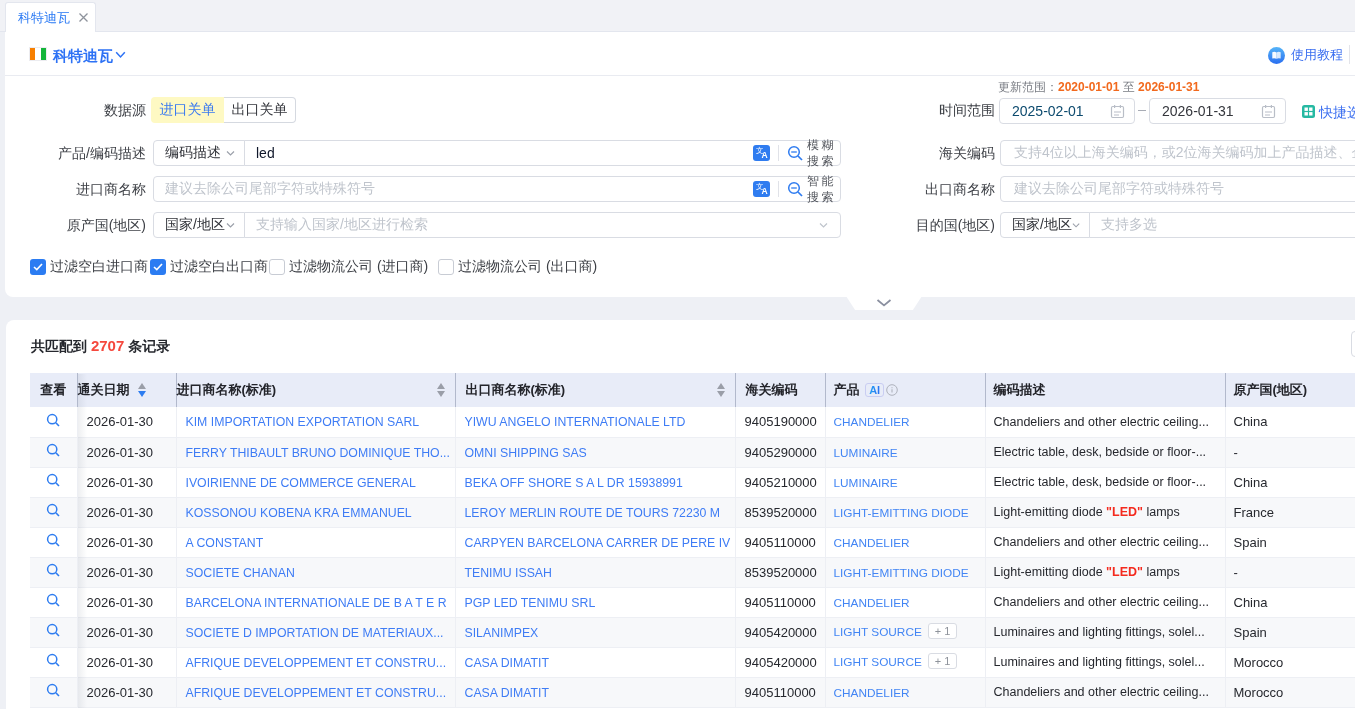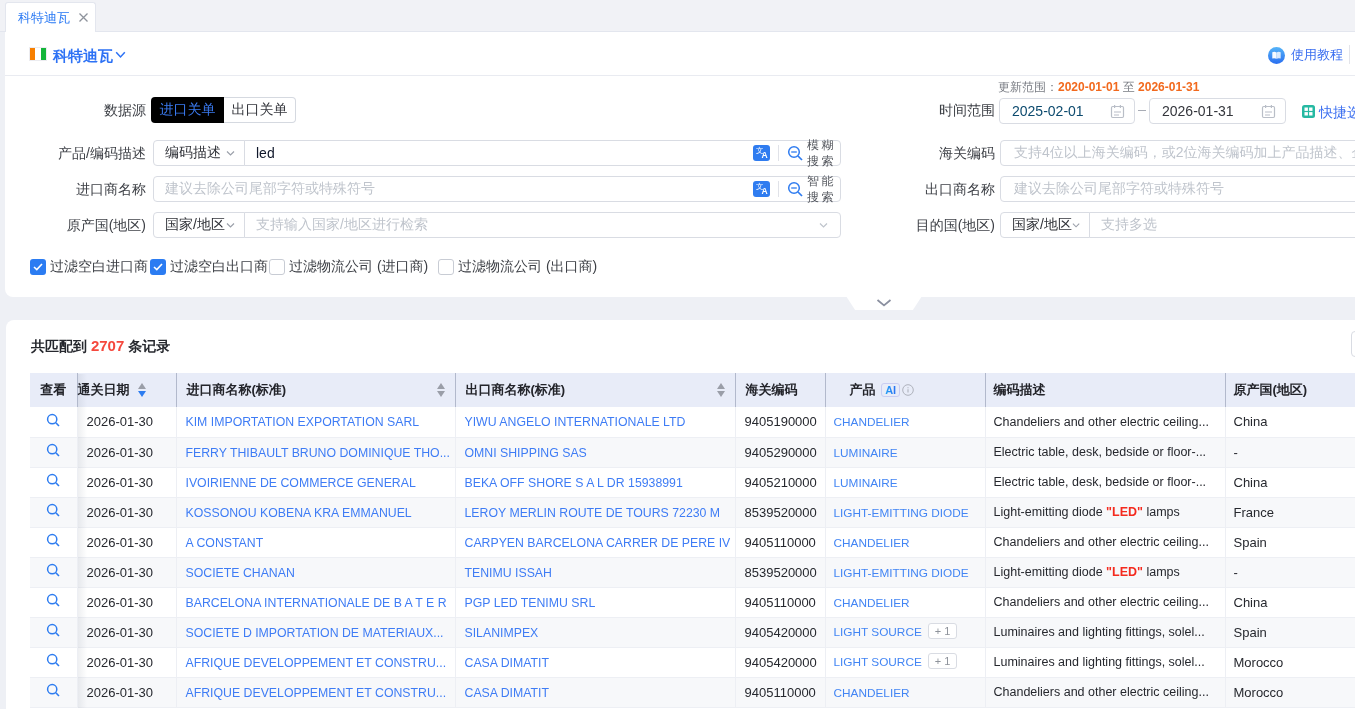--- a/index.html
+++ b/index.html
@@ -20,21 +20,21 @@
 .tut .txt { color:#3a6ef0; font-size:13px; margin-left:6px; }
 .vsep { position:absolute; left:1349px; top:45px; width:1px; height:19px; background:#e3e4ea; }
 
 .formpanel { position:absolute; left:5px; top:76px; width:1375px; height:221px; background:#fff; border-radius:0 0 8px 8px; }
 .trap { position:absolute; left:846px; top:296px; width:76px; height:14px; background:#fff; clip-path:polygon(0 0,100% 0,88% 100%,12% 100%); z-index:2; }
 .lbl { position:absolute; font-size:14px; color:#3c3f45; text-align:right; width:160px; line-height:14px; }
 .l-left { left:-14px; }   
 .l-right { left:835px; }  
 
 .seg { position:absolute; left:151px; top:97px; height:26px; display:flex; font-size:14px; z-index:2; }
-.seg .a { width:73px; background:#000000; color:#3a7af0; border-radius:4px 0 0 4px; display:flex; align-items:center; justify-content:center; }
+.seg .a { width:73px; background:#fef9c3; color:#3a7af0; border-radius:4px 0 0 4px; display:flex; align-items:center; justify-content:center; }
 .seg .b { width:72px; background:#fff; color:#34363c; border:1px solid #d5d9e0; border-left:none; border-radius:0 4px 4px 0; display:flex; align-items:center; justify-content:center; }
 
 .inp { position:absolute; height:26px; background:#fff; border:1px solid #d9dce3; border-radius:4px; display:flex; align-items:center; font-size:14px; }
 .inp .ph { color:#bfc4cc; white-space:nowrap; overflow:hidden; }
 .sel { position:absolute; white-space:nowrap; height:26px; width:92px; background:#fff; border:1px solid #d9dce3; border-radius:4px 0 0 4px; display:flex; align-items:center; font-size:14px; color:#303238; z-index:2; }
 .sel .tx { margin-left:11px; }
 .chev { width:9px; height:9px; margin-left:auto; margin-right:9px; }
 .sfx { margin-left:auto; display:flex; align-items:center; }
 .sfx .dv { width:1px; height:16px; background:#e0e2e8; margin:0 8px; }
 .sfx .st { font-size:12px; line-height:16px; letter-spacing:2.5px; color:#55585f; margin-left:3px; margin-right:4px; }
@@ -261,33 +261,33 @@
 <thead>
       <tr>
 <td class="c">查看</td>
 <td>
           <div class="hth" style="padding-left:0">通关日期<span class="caret" style="margin-left:8px">
               <i class="up"></i>
               <i class="dn act"></i>
             </span></div>
         </td>
 <td>
-          <div class="hth" style="padding-left:10px;justify-content:space-between">进口商名称(标准)<span class="caret" style="margin-right:10px">
+          <div class="hth" style="justify-content:space-between">进口商名称(标准)<span class="caret" style="margin-right:10px">
               <i class="up"></i>
               <i class="dn"></i>
             </span></div>
         </td>
 <td>
           <div class="hth" style="padding-left:10px;justify-content:space-between">出口商名称(标准)<span class="caret" style="margin-right:10px">
               <i class="up"></i>
               <i class="dn"></i>
             </span></div>
         </td>
 <td style="padding-left:10px">海关编码</td>
-<td style="padding-left:24px">产品 <span class="ai">AI</span><svg width="12" height="12" viewBox="0 0 12 12" style="vertical-align:-2px">
+<td style="padding-left:8px">产品 <span class="ai">AI</span><svg width="12" height="12" viewBox="0 0 12 12" style="vertical-align:-2px">
             <circle cx="6" cy="6" r="5.3" fill="none" stroke="#aeb2bc" stroke-width="1"></circle>
             <path d="M6 5.2 v3.2 M6 3.2 v1" stroke="#aeb2bc" stroke-width="1.1"></path>
           </svg></td>
 <td style="padding-left:8px">编码描述</td>
 <td style="padding-left:8px">原产国(地区)</td>
 </tr>
     </thead>
 <tbody id="tb">
 <tr>
 <td class="c"><svg width="15" height="15" viewBox="0 0 15 15">

